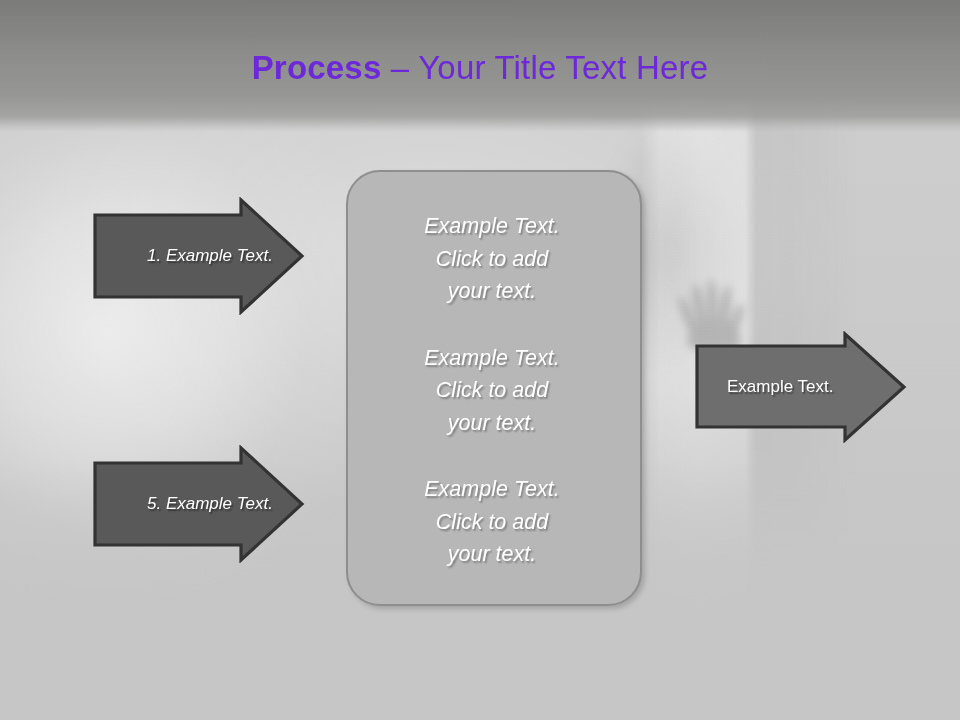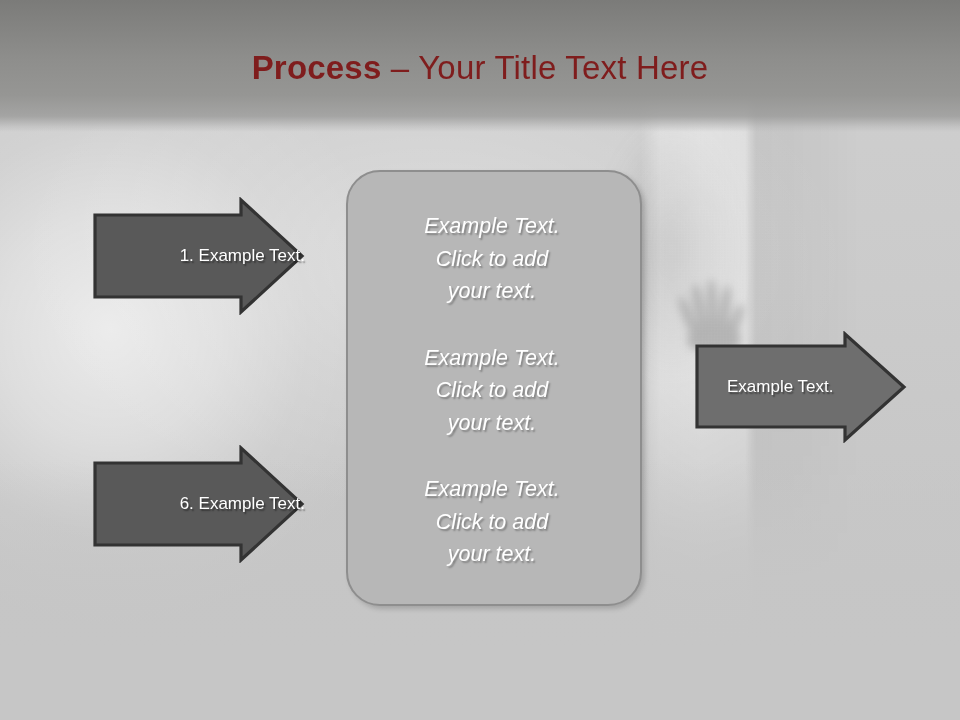--- a/index.html
+++ b/index.html
@@ -115,21 +115,21 @@
       rgba(150,150,148,1) 72%,
       rgba(158,158,157,0.88) 88%,
       rgba(178,178,178,0.40) 96%,
       rgba(200,200,200,0) 100%);
   }
   .title-text {
     position: absolute;
     left: 0; top: 48px;
     width: 960px;
     text-align: center;
-    color: #7f1d1d;
+    color: #6d28d9;
     font-size: 33px;
     line-height: 40px;
     letter-spacing: 0.2px;
     white-space: nowrap;
   }
   .title-text .strong { font-weight: bold; }
   .title-text .light  { font-weight: normal; }
 
   
   .arrow {
@@ -143,21 +143,21 @@
     z-index: 2;
     width: 100%;
     color: #ffffff;
     font-size: 17px;
     line-height: 22px;
     text-shadow: 1.5px 1.5px 1.6px rgba(0,0,0,0.42);
     white-space: nowrap;
   }
 
   .arrow-left { width: 212px; height: 118px; }
-  .arrow-left .arrow-label { padding-left: 22px; text-align: right; }
+  .arrow-left .arrow-label { padding-left: 22px; text-align: center; font-style: italic; }
 
   .arrow-right { width: 212px; height: 112px; }
   .arrow-right .arrow-label { padding-left: 32px; text-align: left; }
 
   #arrow-1 { left: 93px;  top: 197px; }
   #arrow-2 { left: 93px;  top: 325px; }
   #arrow-3 { left: 93px;  top: 445px; }
   #arrow-4 { left: 695px; top: 331px; }
 
   
@@ -219,21 +219,21 @@
       <polygon points="2,18 148,18 148,3 209,59 148,115 148,100 2,100" fill="#595959" stroke="#333333" stroke-width="3.2" stroke-linejoin="miter"></polygon>
     </svg>
     <div class="arrow-label">1. Example Text.</div>
   </div>
 
 
   <div class="arrow arrow-left" id="arrow-3">
     <svg width="212" height="118" viewBox="0 0 212 118">
       <polygon points="2,18 148,18 148,3 209,59 148,115 148,100 2,100" fill="#595959" stroke="#333333" stroke-width="3.2" stroke-linejoin="miter"></polygon>
     </svg>
-    <div class="arrow-label">6. Example Text.</div>
+    <div class="arrow-label">5. Example Text.</div>
   </div>
 
   <div class="center-panel">
     <div class="panel-inner">
 
       <div class="panel-block">
         <div>Example Text.</div>
         <div>Click  to add</div>
         <div>your text.</div>
       </div>

